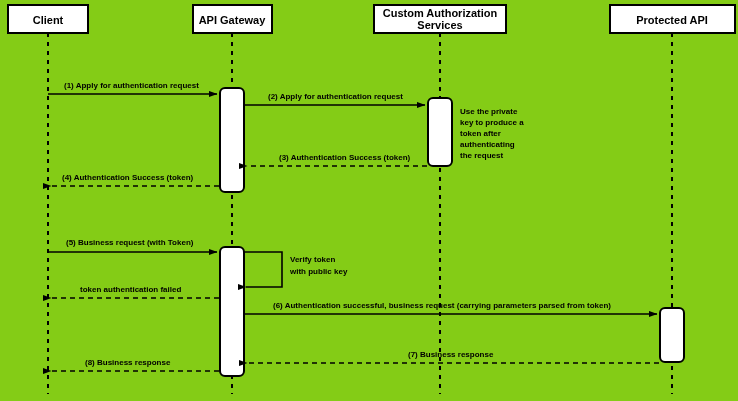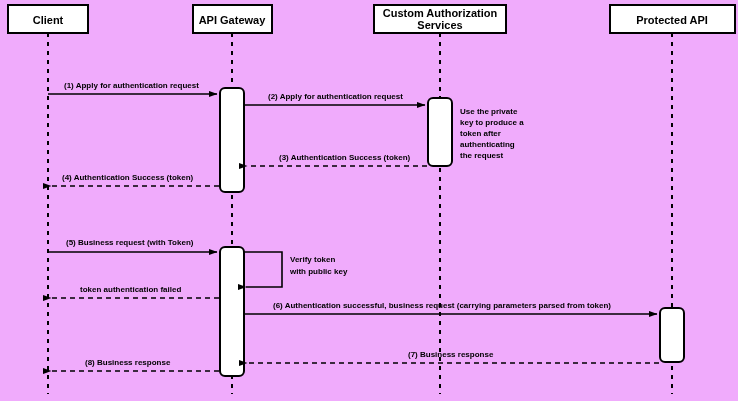--- a/index.html
+++ b/index.html
@@ -9,21 +9,21 @@
   }
   body {
     font-family: "Liberation Sans", sans-serif;
     color: #000000;
   }
   #diagram-root {
     position: relative;
     width: 738px;
     height: 401px;
     overflow: hidden;
-    background: #f0abfc;
+    background: #84cc16;
   }
   #diagram-svg {
     position: absolute;
     left: 0;
     top: 0;
   }
   .lifeline-title {
     font-size: 11px;
     font-weight: bold;
     text-anchor: middle;

